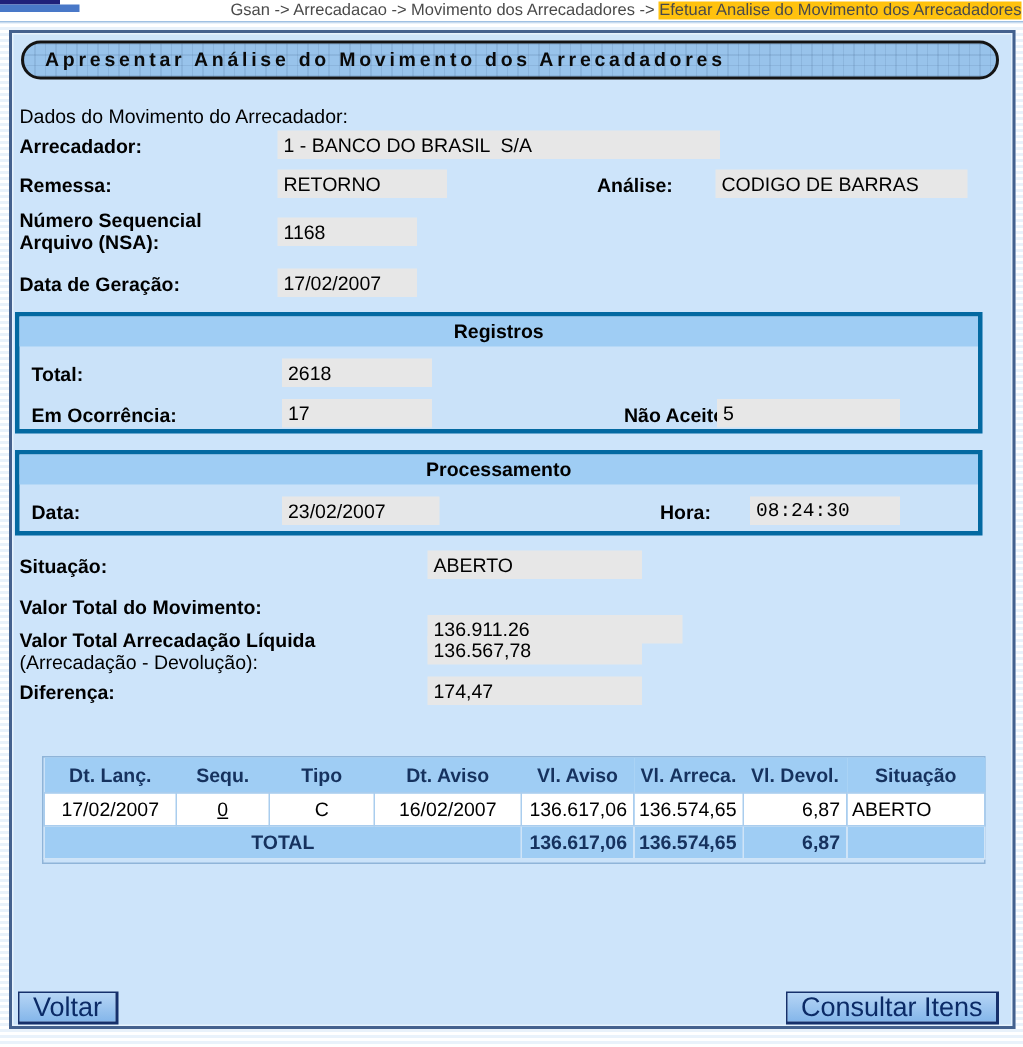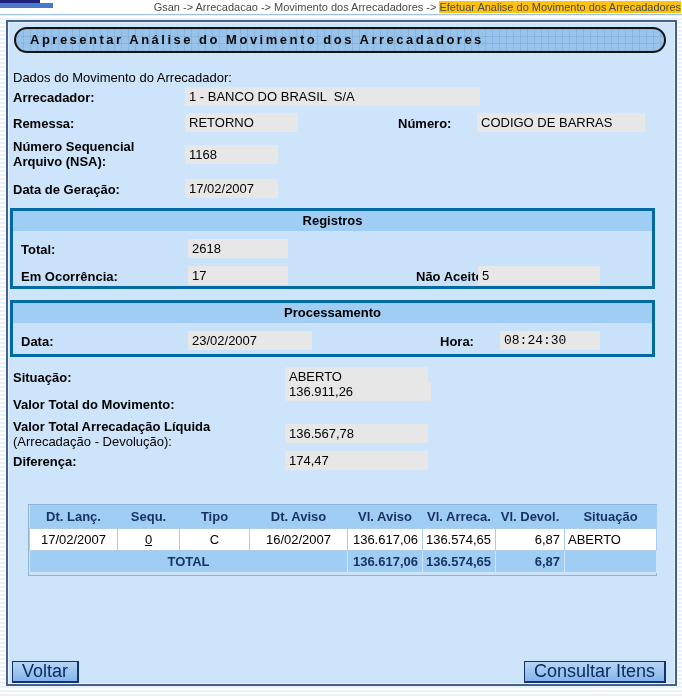--- a/index.html
+++ b/index.html
@@ -79,21 +79,21 @@
 
     <div class="titlebar">Apresentar Análise do Movimento dos Arrecadadores</div>
 
     <div class="txt" style="left:5px; top:48px;">Dados do Movimento do Arrecadador:</div>
 
     <div class="lbl" style="left:5px; top:68px;">Arrecadador:</div>
     <div class="field" style="left:177px; top:65px; width:295px;">1 - BANCO DO BRASIL  S/A</div>
 
     <div class="lbl" style="left:5px; top:94px;">Remessa:</div>
     <div class="field" style="left:177px; top:91px; width:113px;">RETORNO</div>
-    <div class="lbl" style="left:390px; top:94px;">Número:</div>
+    <div class="lbl" style="left:390px; top:94px;">Análise:</div>
     <div class="field" style="left:469px; top:91px; width:168px;">CODIGO DE BARRAS</div>
 
     <div class="lbl" style="left:5px; top:117px; width:155px; line-height:15px;">Número Sequencial Arquivo (NSA):</div>
     <div class="field" style="left:177px; top:123px; width:93px;">1168</div>
 
     <div class="lbl" style="left:5px; top:160px;">Data de Geração:</div>
     <div class="field" style="left:177px; top:157px; width:93px;">17/02/2007</div>
 
     <div class="secbox" style="top:186px; height:81px;">
       <div class="secband">Registros</div>
@@ -101,30 +101,30 @@
       <div class="field" style="left:175px; top:28px; width:100px;">2618</div>
       <div class="lbl" style="left:8px; top:58px;">Em Ocorrência:</div>
       <div class="field" style="left:175px; top:55px; width:100px;">17</div>
       <div class="lbl" style="left:403px; top:58px;">Não Aceitos:</div>
       <div class="field" style="left:465px; top:55px; width:122px;">5</div>
     </div>
 
     <div class="secbox" style="top:278px; height:57px;">
       <div class="secband">Processamento</div>
       <div class="lbl" style="left:8px; top:31px;">Data:</div>
-      <div class="field" style="left:175px; top:28px; width:124px;">23/02/2007</div>
+      <div class="field" style="left:175px; top:28px; width:105px;">23/02/2007</div>
       <div class="lbl" style="left:427px; top:31px;">Hora:</div>
       <div class="field" style="left:487px; top:28px; width:100px;font-family:Liberation Mono, monospace;">08:24:30</div>
     </div>
 
     <div class="lbl" style="left:5px; top:348px;">Situação:</div>
     <div class="field" style="left:277px; top:345px; width:143px;">ABERTO</div>
 
     <div class="lbl" style="left:5px; top:375px;">Valor Total do Movimento:</div>
-    <div class="field" style="left:277px; top:360px; width:146px;">136.911,26</div>
+    <div class="field" style="left:277px; top:388px; width:170px;">136.911,26</div>
 
     <div class="lbl" style="left:5px; top:397px;">Valor Total Arrecadação Líquida</div>
     <div class="lbl2" style="left:5px; top:412px;">(Arrecadação - Devolução):</div>
     <div class="field" style="left:277px; top:402px; width:143px;">136.567,78</div>
 
     <div class="lbl" style="left:5px; top:432px;">Diferença:</div>
     <div class="field" style="left:277px; top:429px; width:143px;">174,47</div>
 
     <div class="tablebox">
       <table>

